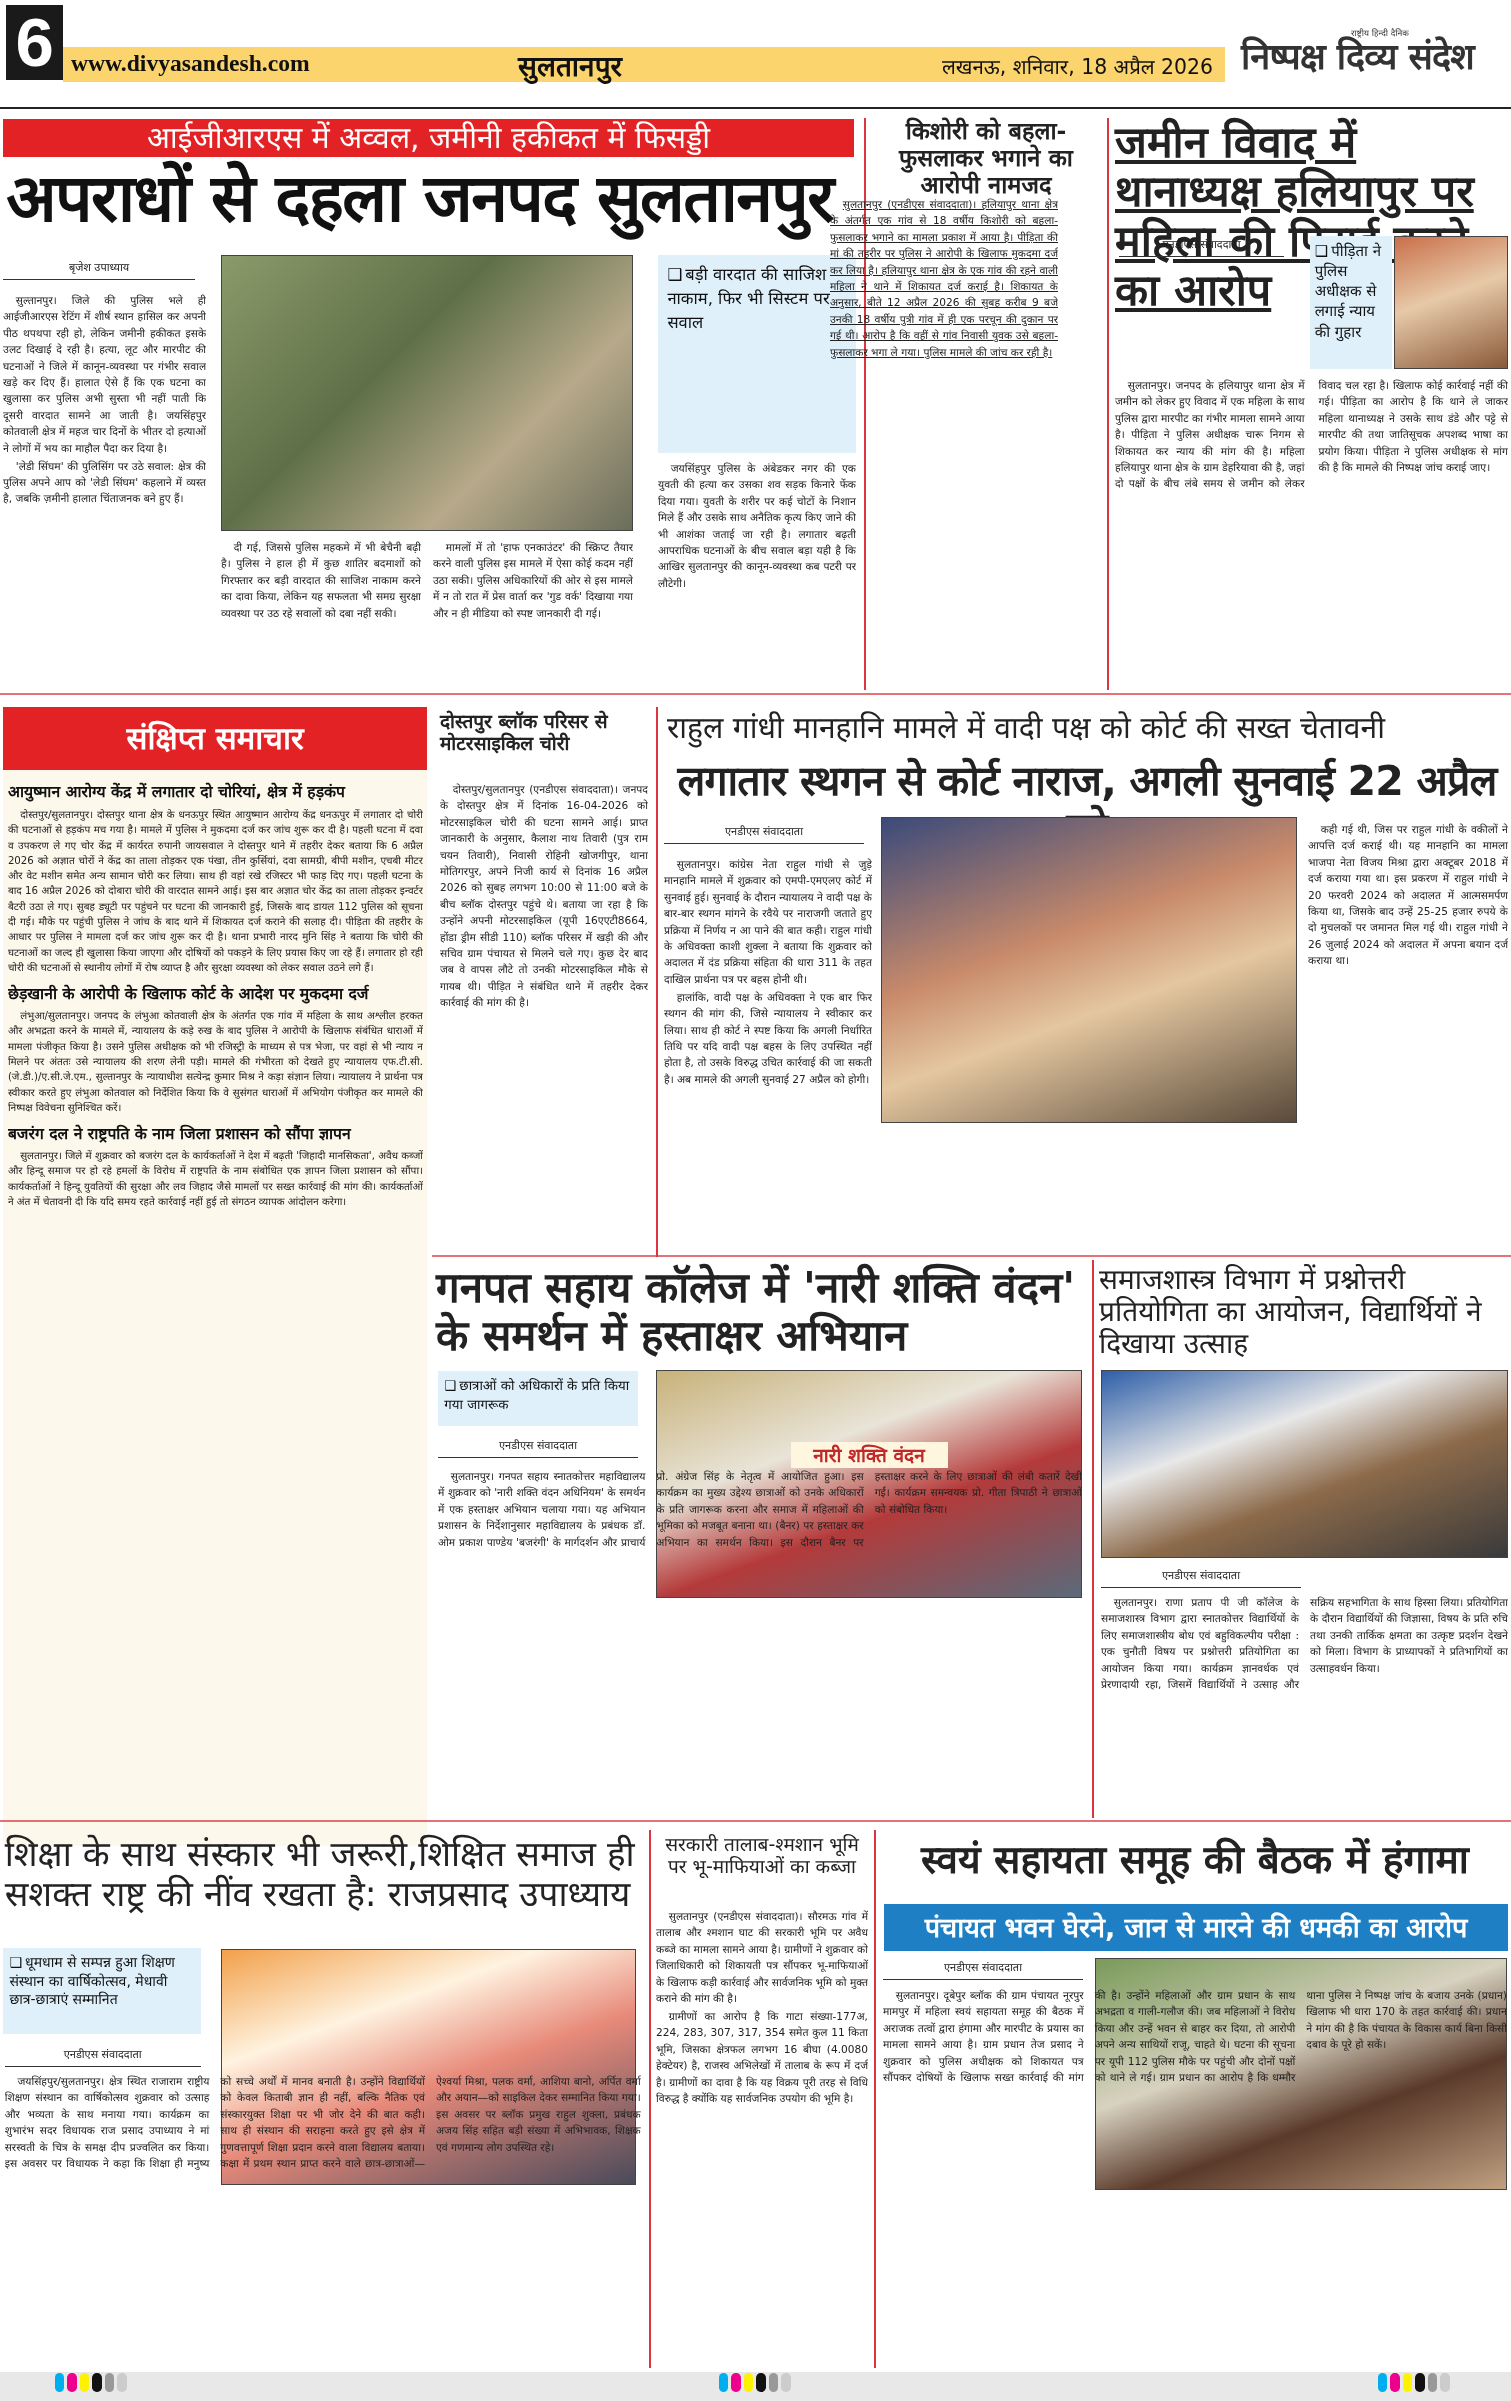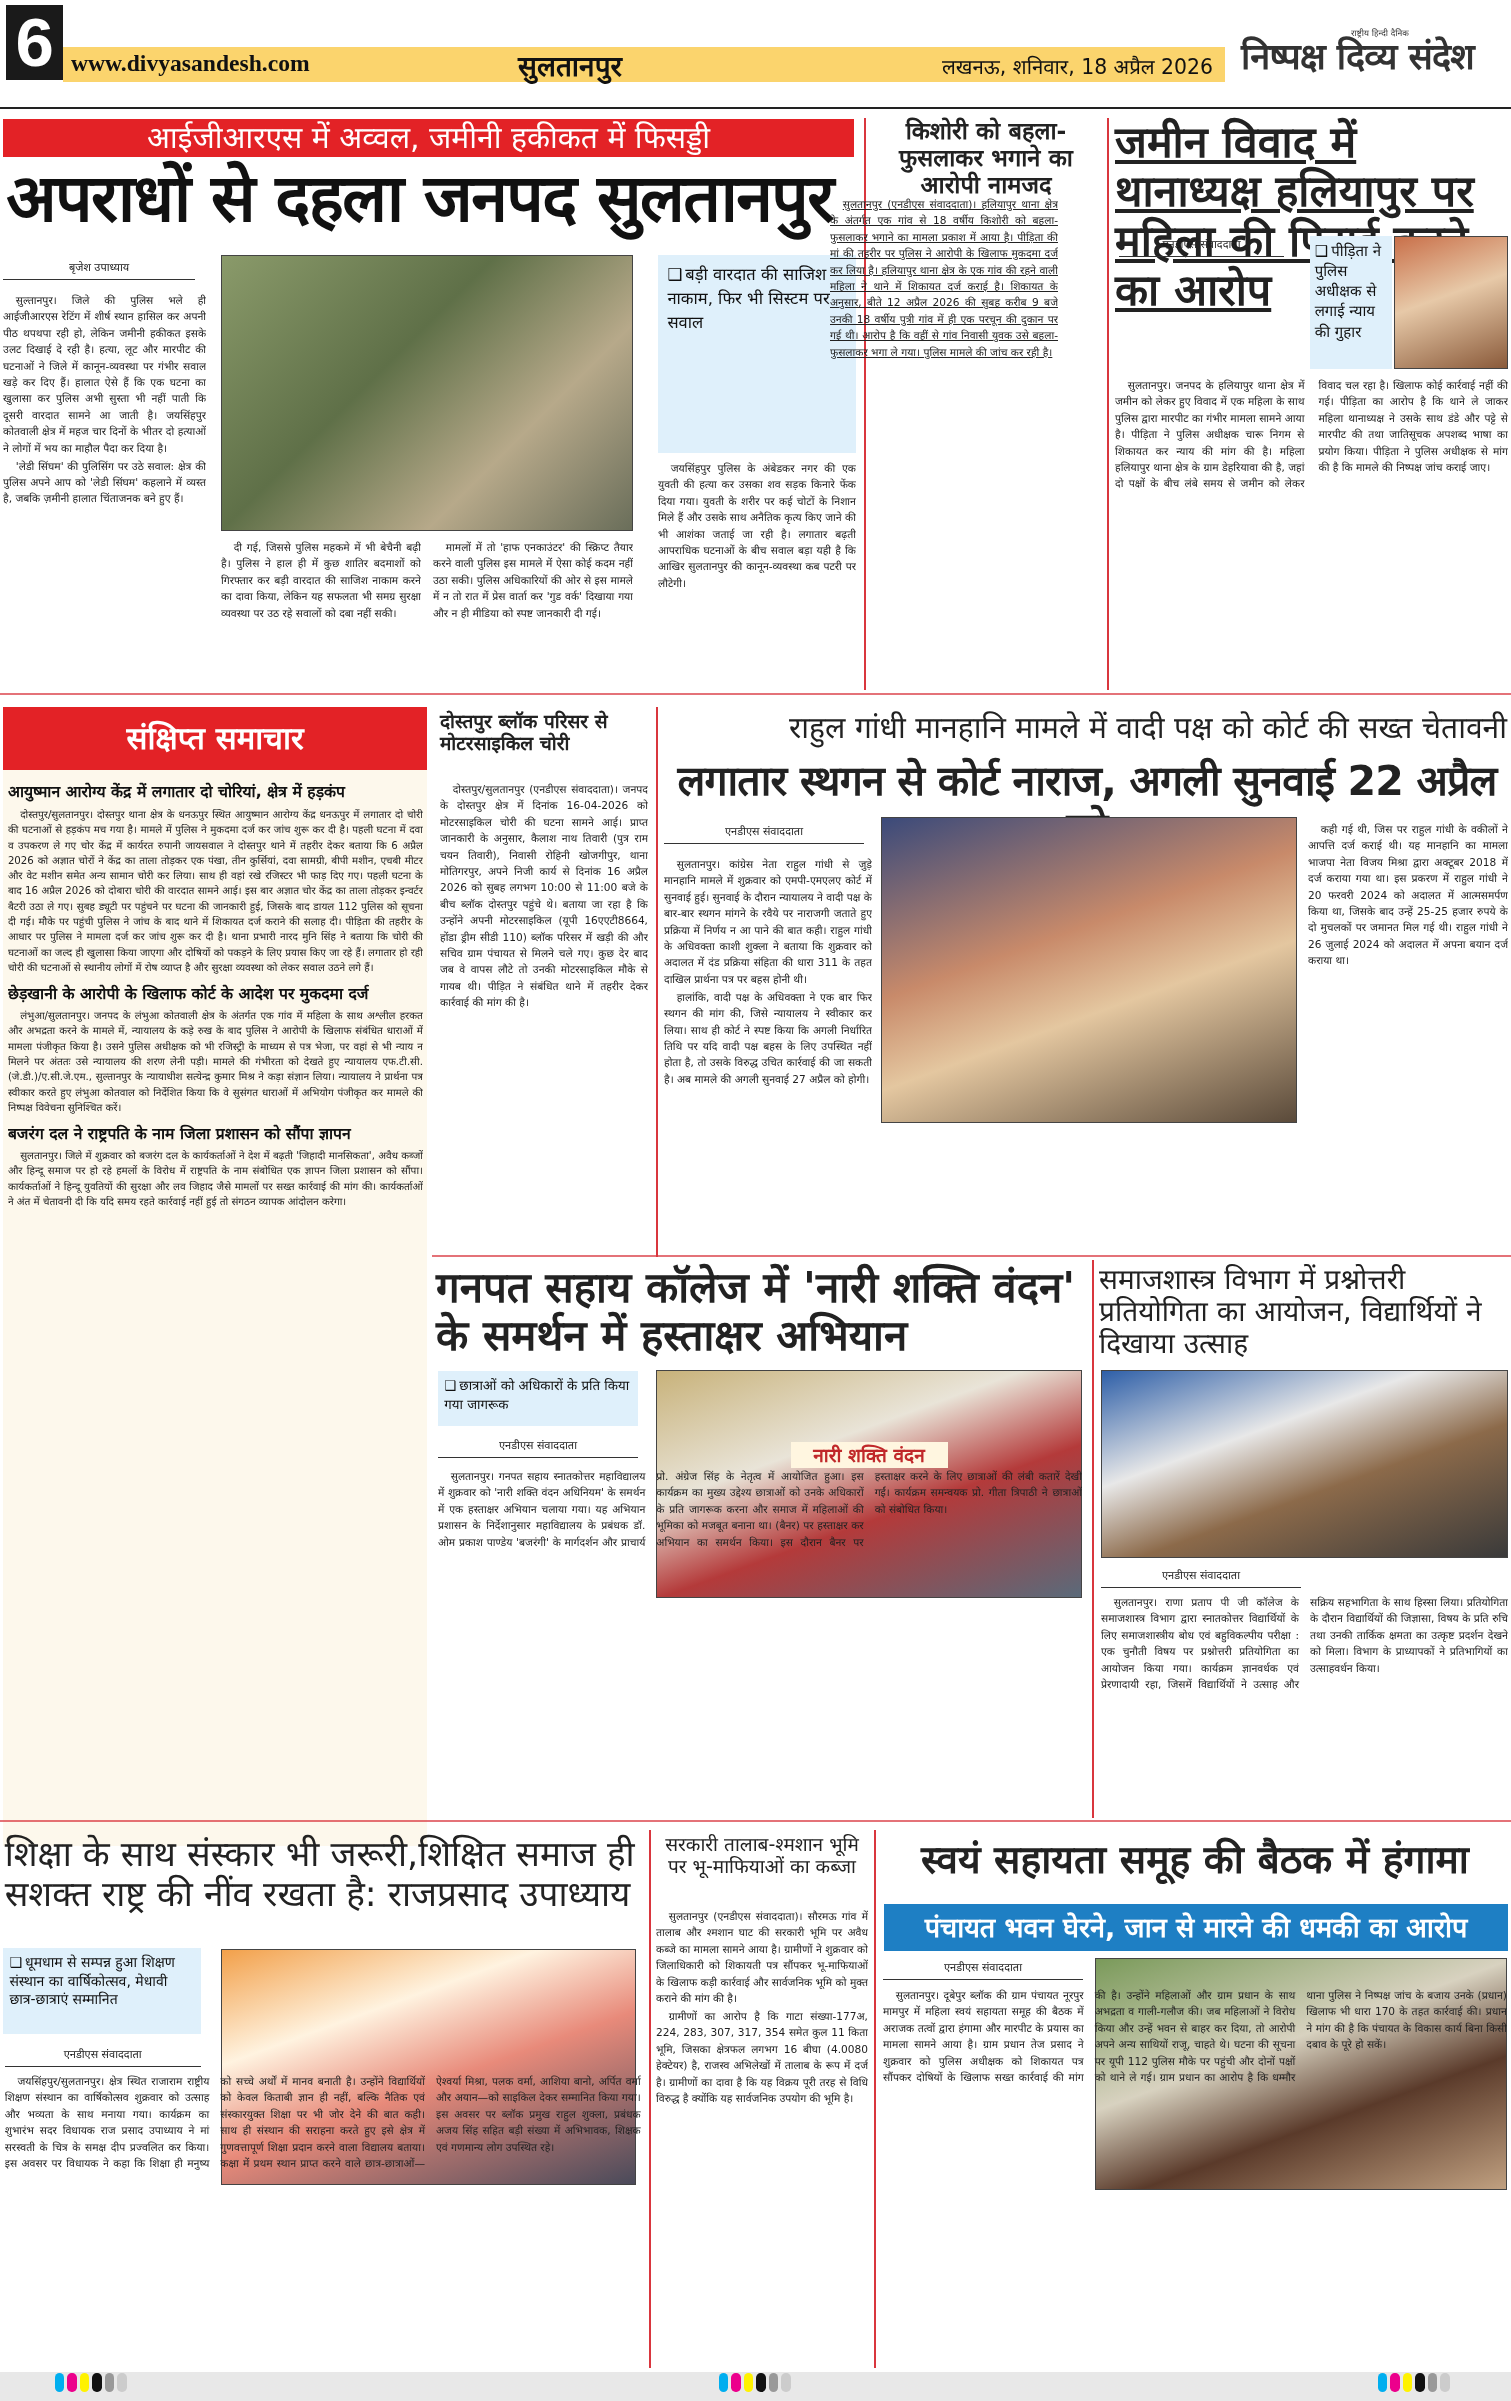--- a/index.html
+++ b/index.html
@@ -102,21 +102,21 @@
   <h3>बजरंग दल ने राष्ट्रपति के नाम जिला प्रशासन को सौंपा ज्ञापन</h3>
   <p>सुलतानपुर। जिले में शुक्रवार को बजरंग दल के कार्यकर्ताओं ने देश में बढ़ती 'जिहादी मानसिकता', अवैध कब्जों और हिन्दू समाज पर हो रहे हमलों के विरोध में राष्ट्रपति के नाम संबोधित एक ज्ञापन जिला प्रशासन को सौंपा। कार्यकर्ताओं ने हिन्दू युवतियों की सुरक्षा और लव जिहाद जैसे मामलों पर सख्त कार्रवाई की मांग की। कार्यकर्ताओं ने अंत में चेतावनी दी कि यदि समय रहते कार्रवाई नहीं हुई तो संगठन व्यापक आंदोलन करेगा।</p>
 </div>
 
 <div class="abs hl" style="left:440px;top:711px;width:208px;font-size:19px;">दोस्तपुर ब्लॉक परिसर से मोटरसाइकिल चोरी</div>
 <div class="abs body" style="left:440px;top:781px;width:208px;height:471px;overflow:hidden;">
   <p>दोस्तपुर/सुलतानपुर (एनडीएस संवाददाता)। जनपद के दोस्तपुर क्षेत्र में दिनांक 16-04-2026 को मोटरसाइकिल चोरी की घटना सामने आई। प्राप्त जानकारी के अनुसार, कैलाश नाथ तिवारी (पुत्र राम चयन तिवारी), निवासी रोहिनी खोजगीपुर, थाना मोतिगरपुर, अपने निजी कार्य से दिनांक 16 अप्रैल 2026 को सुबह लगभग 10:00 से 11:00 बजे के बीच ब्लॉक दोस्तपुर पहुंचे थे। बताया जा रहा है कि उन्होंने अपनी मोटरसाइकिल (यूपी 16एएटी8664, होंडा ड्रीम सीडी 110) ब्लॉक परिसर में खड़ी की और सचिव ग्राम पंचायत से मिलने चले गए। कुछ देर बाद जब वे वापस लौटे तो उनकी मोटरसाइकिल मौके से गायब थी। पीड़ित ने संबंधित थाने में तहरीर देकर कार्रवाई की मांग की है।</p>
 </div>
 <div class="abs col-rule" style="left:656px;top:707px;height:550px;"></div>
 
-<div class="abs hl" style="left:667px;top:711px;width:840px;font-size:30px;font-weight:normal;text-align:right;">राहुल गांधी मानहानि मामले में वादी पक्ष को कोर्ट की सख्त चेतावनी</div>
+<div class="abs hl" style="left:667px;top:711px;width:840px;font-size:30px;font-weight:normal;text-align:left;">राहुल गांधी मानहानि मामले में वादी पक्ष को कोर्ट की सख्त चेतावनी</div>
 <div class="abs hl" style="left:667px;top:758px;width:840px;font-size:41px;text-align:center;letter-spacing:-0.8px;">लगातार स्थगन से कोर्ट नाराज, अगली सुनवाई 22 अप्रैल को</div>
 <div class="abs byline" style="left:664px;top:823px;width:200px;">एनडीएस संवाददाता</div>
 <div class="abs body" style="left:664px;top:856px;width:208px;height:397px;overflow:hidden;">
   <p>सुलतानपुर। कांग्रेस नेता राहुल गांधी से जुड़े मानहानि मामले में शुक्रवार को एमपी-एमएलए कोर्ट में सुनवाई हुई। सुनवाई के दौरान न्यायालय ने वादी पक्ष के बार-बार स्थगन मांगने के रवैये पर नाराजगी जताते हुए प्रक्रिया में निर्णय न आ पाने की बात कही। राहुल गांधी के अधिवक्ता काशी शुक्ला ने बताया कि शुक्रवार को अदालत में दंड प्रक्रिया संहिता की धारा 311 के तहत दाखिल प्रार्थना पत्र पर बहस होनी थी।</p>
   <p>हालांकि, वादी पक्ष के अधिवक्ता ने एक बार फिर स्थगन की मांग की, जिसे न्यायालय ने स्वीकार कर लिया। साथ ही कोर्ट ने स्पष्ट किया कि अगली निर्धारित तिथि पर यदि वादी पक्ष बहस के लिए उपस्थित नहीं होता है, तो उसके विरुद्ध उचित कार्रवाई की जा सकती है। अब मामले की अगली सुनवाई 27 अप्रैल को होगी।</p>
 </div>
 <div class="abs photo p2" style="left:881px;top:817px;width:416px;height:306px;"></div>
 <div class="abs body" style="left:1308px;top:821px;width:200px;height:432px;overflow:hidden;">
   <p>कही गई थी, जिस पर राहुल गांधी के वकीलों ने आपत्ति दर्ज कराई थी। यह मानहानि का मामला भाजपा नेता विजय मिश्रा द्वारा अक्टूबर 2018 में दर्ज कराया गया था। इस प्रकरण में राहुल गांधी ने 20 फरवरी 2024 को अदालत में आत्मसमर्पण किया था, जिसके बाद उन्हें 25-25 हजार रुपये के दो मुचलकों पर जमानत मिल गई थी। राहुल गांधी ने 26 जुलाई 2024 को अदालत में अपना बयान दर्ज कराया था।</p>
 </div>

